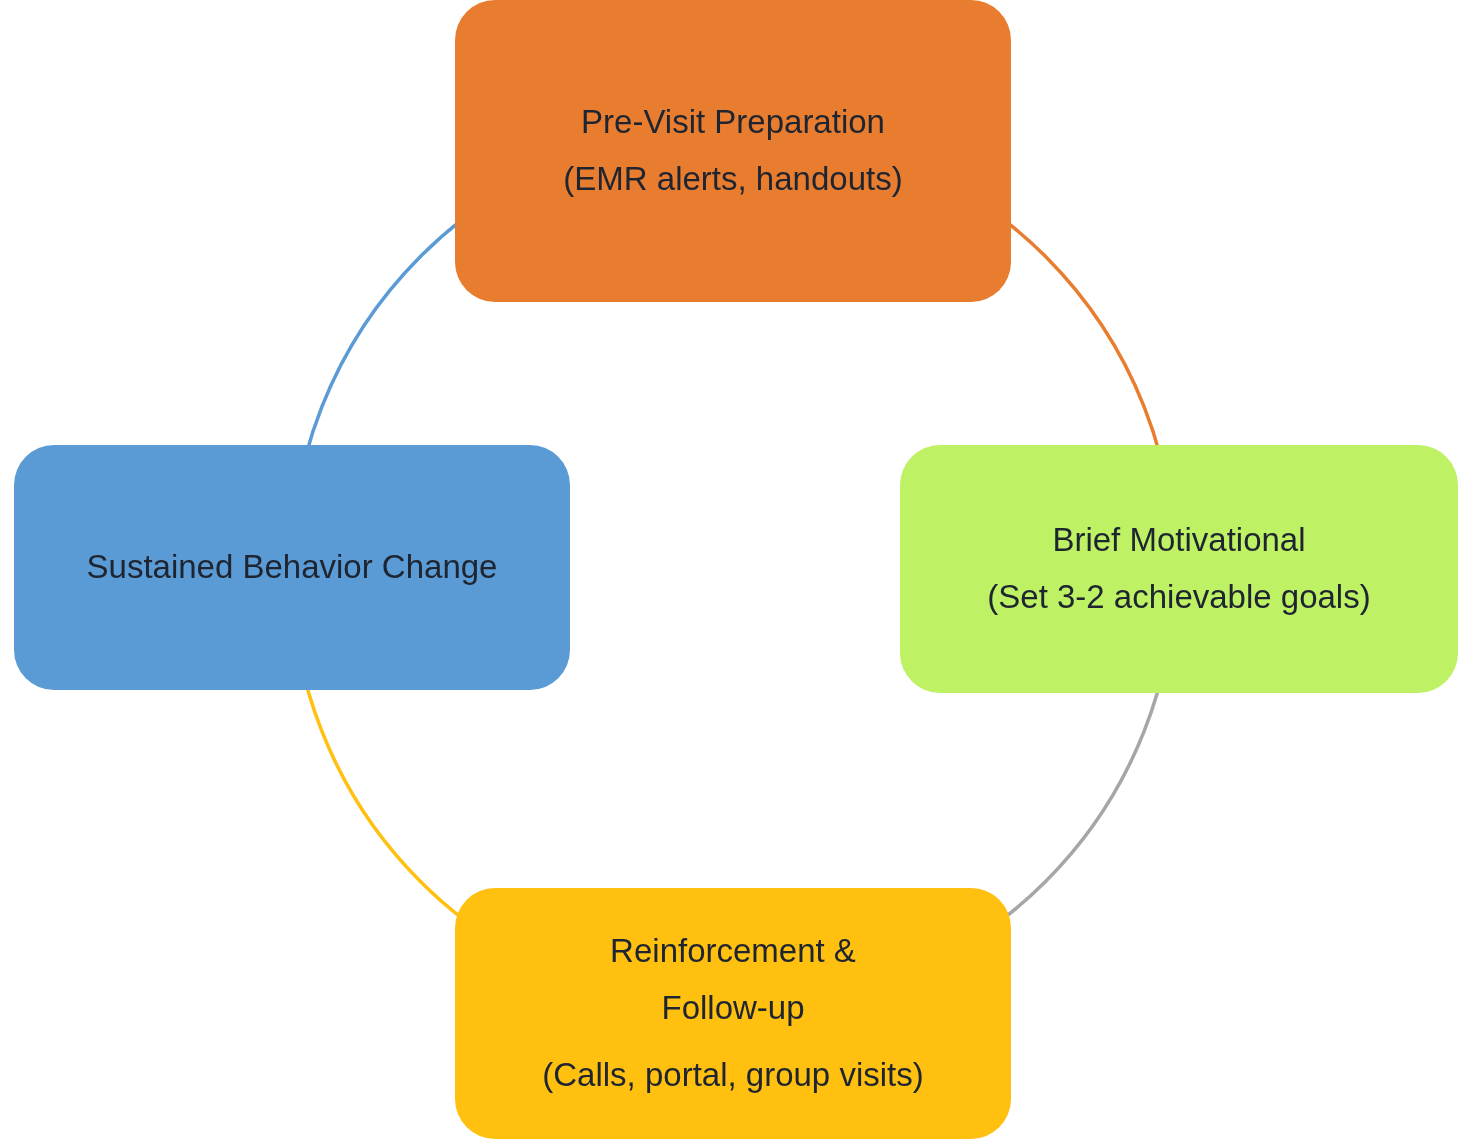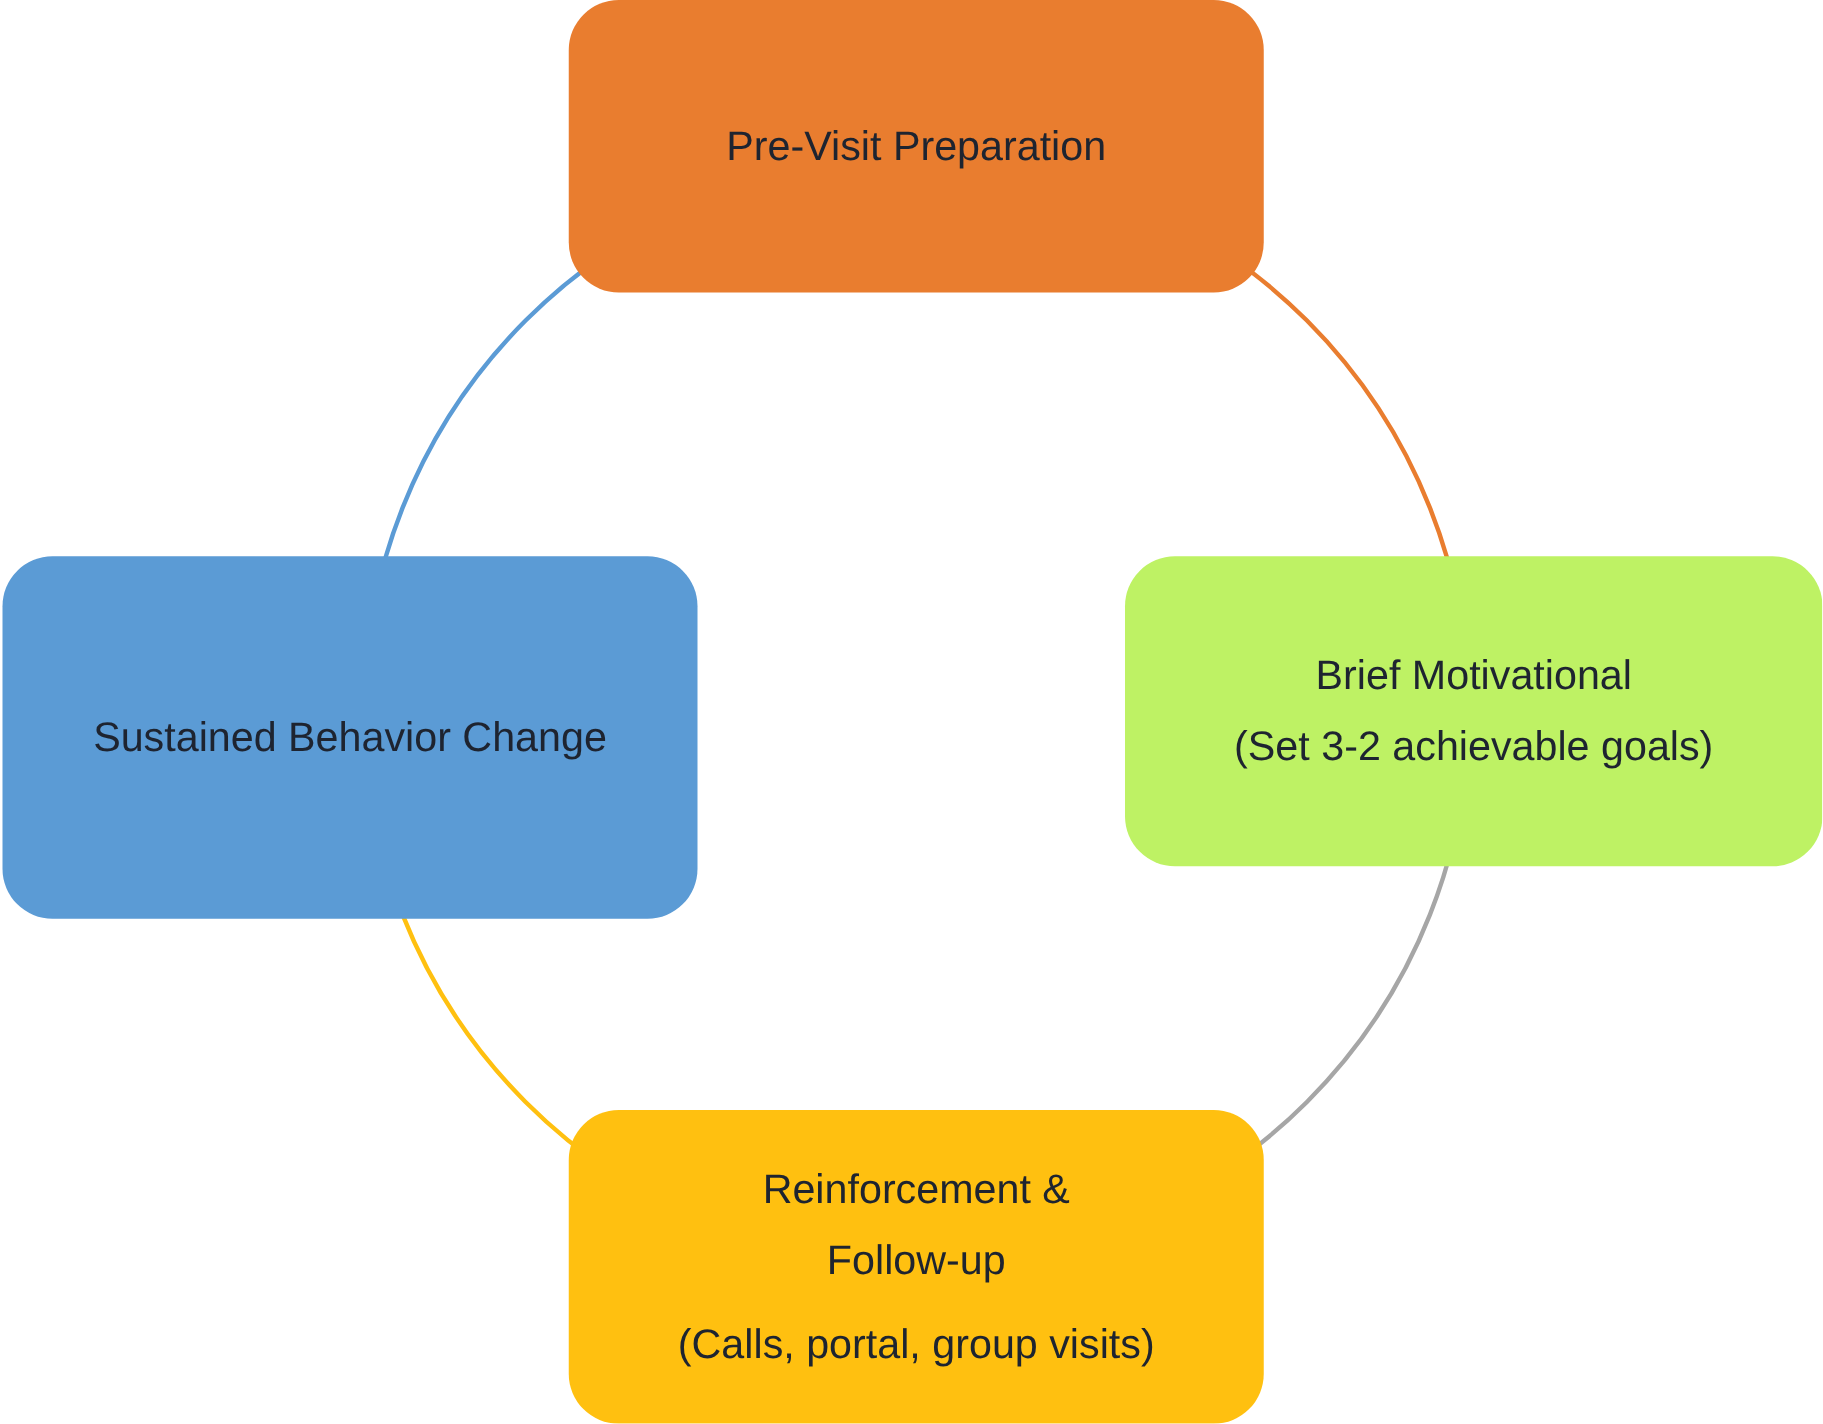--- a/index.html
+++ b/index.html
@@ -29,41 +29,42 @@
     flex-direction: column;
     justify-content: center;
     align-items: center;
     text-align: center;
     color: #1e2430;
     font-size: 33px;
     line-height: 1.72;
     padding: 12px 24px;
     box-sizing: border-box;
   }
-  .node-top    { left: 455px; top: 0px;    width: 556px; height: 234px; }
+  .node-top    { left: 455px; top: 0px;    width: 556px; height: 302px; }
   .node-right  { left: 900px; top: 445px;  width: 558px; height: 248px; }
   .node-bottom { left: 455px; top: 888px;  width: 556px; height: 251px; }
-  .node-left   { left: 2px;  top: 445px;  width: 556px; height: 290px; }
+  .node-left   { left: 14px;  top: 445px;  width: 556px; height: 245px; }
   .node-line { white-space: nowrap; }
   .node-bottom .node-detail { margin-top: 10px; }
 </style>
 </head>
 <body>
 
 <div class="stage">
 
   <svg class="arcs-svg" viewBox="0 0 1458 1139">
     <path d="M 291 569 A 442 442 0 0 1 733 127" fill="none" stroke-width="3.5" stroke="#5B9BD5"></path>
     <path d="M 733 127 A 442 442 0 0 1 1175 569" fill="none" stroke-width="3.5" stroke="#E97D2F"></path>
     <path d="M 1175 569 A 442 442 0 0 1 733 1011" fill="none" stroke-width="3.5" stroke="#A6A6A6"></path>
     <path d="M 733 1011 A 442 442 0 0 1 291 569" fill="none" stroke-width="3.5" stroke="#FFC010"></path>
   </svg>
 
   <div class="node node-top" style="background-color: rgb(233, 125, 47);">
     <div class="node-line">Pre-Visit Preparation</div>
+    <div class="node-line node-detail">(EMR alerts, handouts)</div>
   </div>
 
   <div class="node node-right" style="background-color: #bef264;">
     <div class="node-line">Brief Motivational</div>
     <div class="node-line node-detail">(Set 3-2 achievable goals)</div>
   </div>
 
   <div class="node node-bottom" style="background-color: rgb(255, 192, 16);">
     <div class="node-line">Reinforcement &amp;</div>
     <div class="node-line">Follow-up</div>

